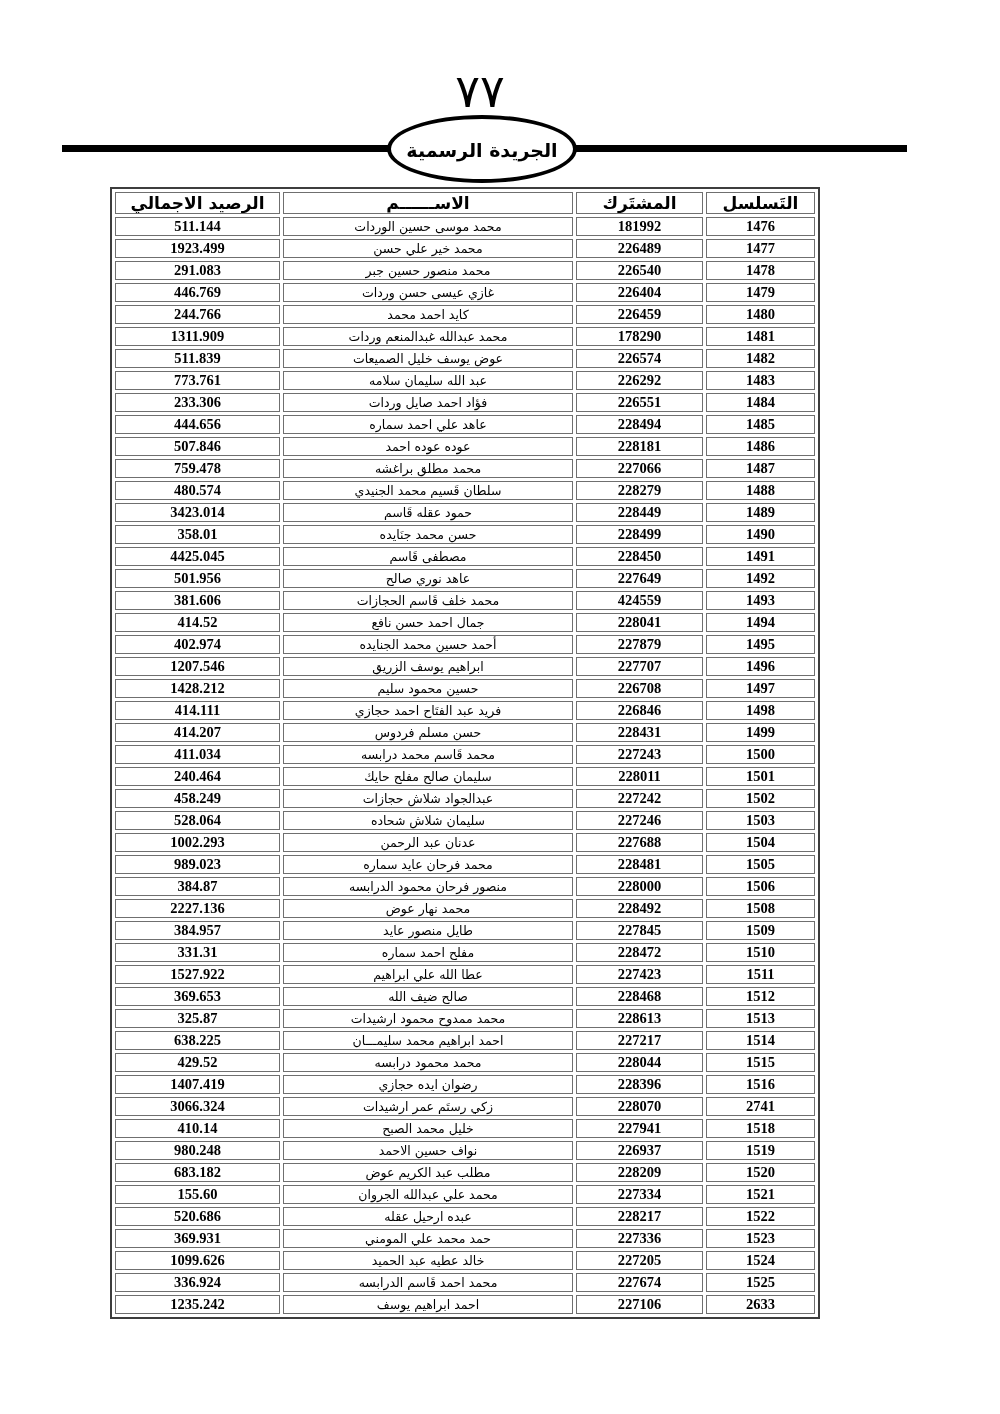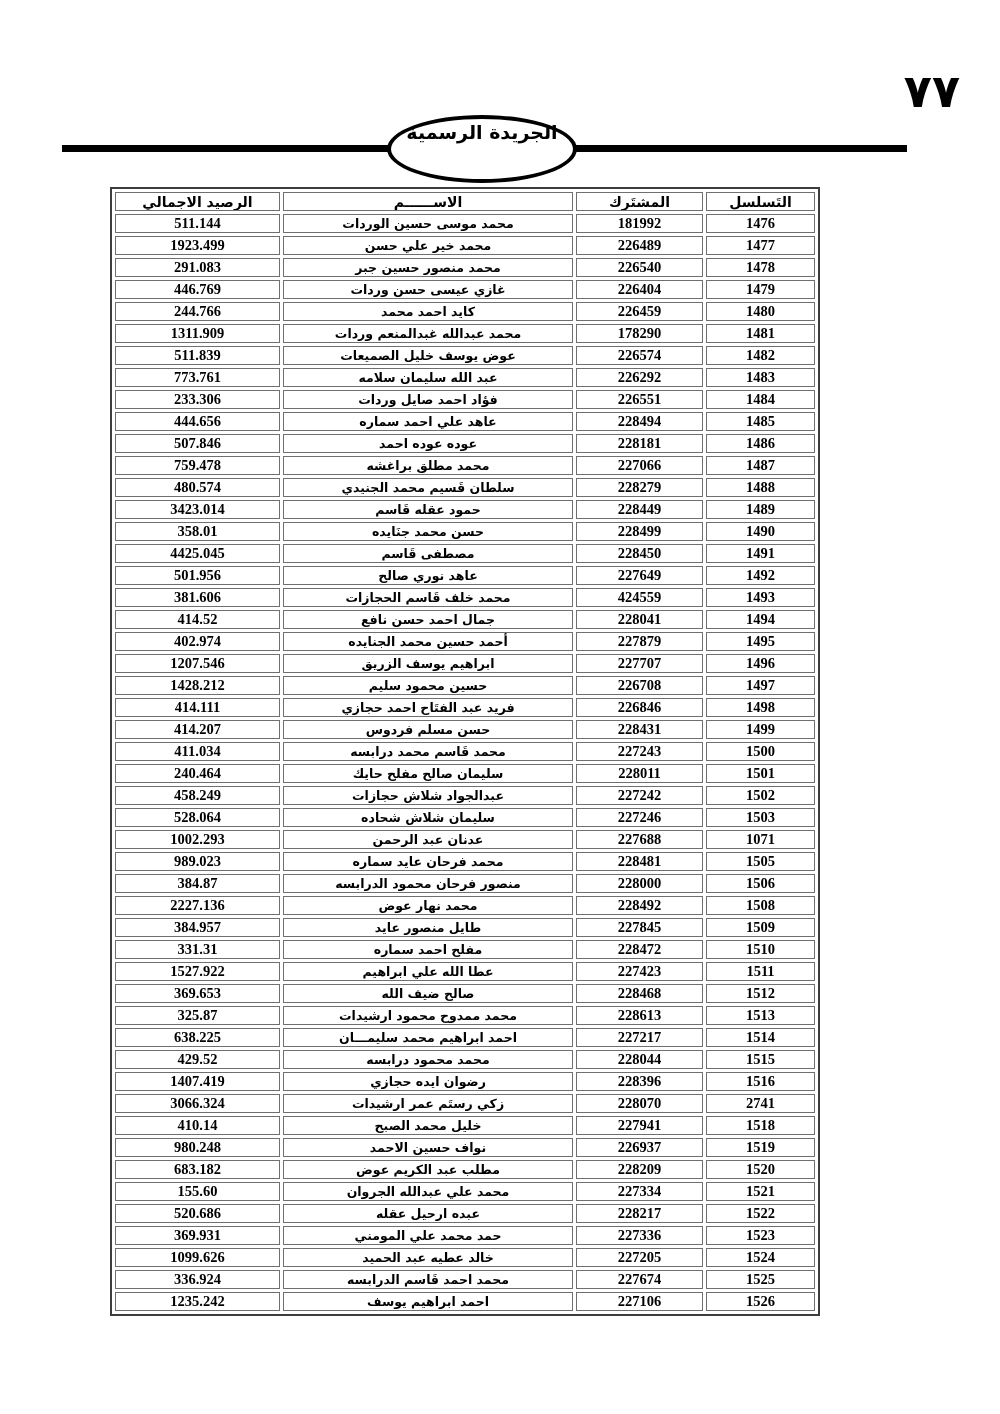--- a/index.html
+++ b/index.html
@@ -13,23 +13,23 @@
     height: 1414px;
     font-family: "DejaVu Sans", sans-serif;
     color: #000;
     overflow: hidden;
   }
   .page-number {
     position: absolute;
     top: 68px;
     left: 0;
     width: 960px;
-    text-align: right;
+    text-align: center;
     font-size: 46px;
-    font-weight: bold;
+    font-weight: normal;
     letter-spacing: 2px;
     line-height: 1;
     font-family: "DejaVu Sans", sans-serif;
   }
   .rule {
     position: absolute;
     left: 62px;
     top: 145px;
     width: 845px;
     height: 7px;
@@ -38,21 +38,21 @@
   .gazette-ellipse {
     position: absolute;
     left: 387px;
     top: 115px;
     width: 182px;
     height: 60px;
     background: #fff;
     border: 4px solid #000;
     border-radius: 50%;
     display: flex;
-    align-items: flex-start;
+    align-items: center;
     justify-content: center;
     z-index: 2;
   }
   .gazette-ellipse .title {
     font-size: 19px;
     font-weight: bold;
     direction: rtl;
     white-space: nowrap;
     padding-top: 2px;
   }
@@ -73,33 +73,33 @@
     text-align: center;
     vertical-align: middle;
     height: 17px;
     padding: 0 2px;
     overflow: hidden;
     white-space: nowrap;
     background: #fff;
   }
   th.hdr {
     font-family: "DejaVu Sans", sans-serif;
-    font-size: 14px;
+    font-size: 17px;
     font-weight: bold;
   }
   td.num {
     font-family: "Liberation Serif", "DejaVu Serif", serif;
     font-size: 14.5px;
     font-weight: bold;
     direction: ltr;
   }
   td.name {
     font-family: "DejaVu Sans", sans-serif;
     font-size: 12.5px;
-    font-weight: bold;
+    font-weight: normal;
   }
 </style>
 </head>
 <body>
 
 <div class="page-number">٧٧</div>
 
 <div class="rule"></div>
 
 <div class="gazette-ellipse">
@@ -284,21 +284,21 @@
     <td class="name">عبدالجواد شلاش حجازات</td>
     <td class="num">458.249</td>
   </tr>
       <tr>
     <td class="num">1503</td>
     <td class="num">227246</td>
     <td class="name">سليمان شلاش شحاده</td>
     <td class="num">528.064</td>
   </tr>
       <tr>
-    <td class="num">1071</td>
+    <td class="num">1504</td>
     <td class="num">227688</td>
     <td class="name">عدنان عبد الرحمن</td>
     <td class="num">1002.293</td>
   </tr>
       <tr>
     <td class="num">1505</td>
     <td class="num">228481</td>
     <td class="name">محمد فرحان عايد سماره</td>
     <td class="num">989.023</td>
   </tr>
@@ -410,19 +410,19 @@
     <td class="name">خالد عطيه عبد الحميد</td>
     <td class="num">1099.626</td>
   </tr>
       <tr>
     <td class="num">1525</td>
     <td class="num">227674</td>
     <td class="name">محمد احمد قَاسم الدرابسه</td>
     <td class="num">336.924</td>
   </tr>
       <tr>
-    <td class="num">1526</td>
+    <td class="num">2633</td>
     <td class="num">227106</td>
     <td class="name">احمد ابراهيم يوسف</td>
     <td class="num">1235.242</td>
   </tr>
     </tbody>
 </table>
 
 </body></html>

